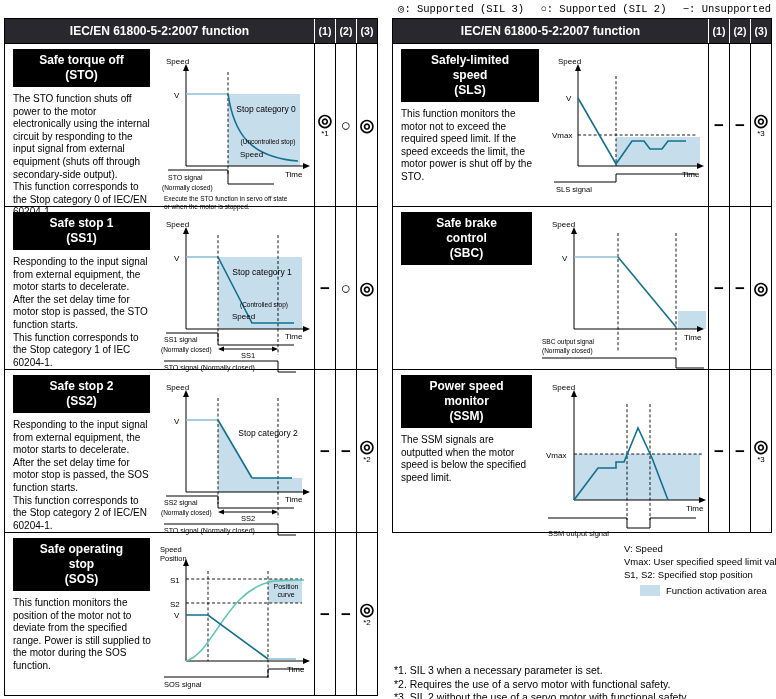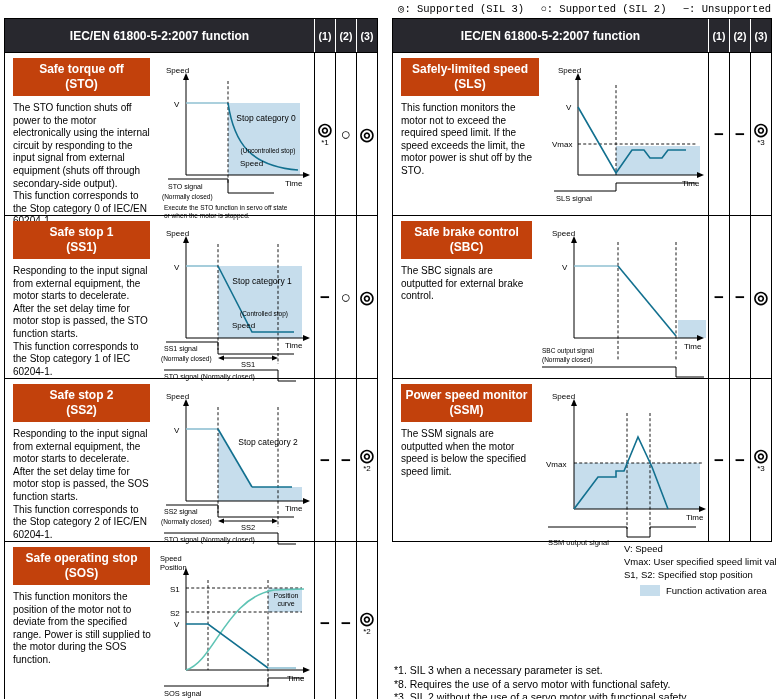--- a/index.html
+++ b/index.html
@@ -6,33 +6,33 @@
   body { font-family:"Liberation Sans", sans-serif; background:#fff; }
   .page { position:relative; width:776px; height:699px; background:#fff; overflow:hidden; }
 
   .top-legend { position:absolute; top:2px; right:5px; font-size:10.5px; color:#000;font-family:Liberation Mono, monospace; }
   .top-legend span { margin-left:10px; }
 
   .stable { position:absolute; top:18px; border:1px solid #000; background:#fff; }
   .tbl-left { left:4px;  width:374px; }
   .tbl-right{ left:392px; width:380px; }
 
-  .thead { display:flex; background:#28282e; color:#fff; height:33px; }
+  .thead { display:flex; background:#28282e; color:#fff; height:24px; }
   .th-func { flex:1; display:flex; align-items:center; justify-content:center;
              font-size:12px; font-weight:bold; }
   .th-c { width:21px; display:flex; align-items:center; justify-content:center;
           font-size:10.5px; font-weight:bold; border-left:1px solid #fff; }
 
   .trow { display:flex; border-top:1px solid #000; height:163px; }
   .func-cell { flex:1; display:flex; min-width:0; }
   .desc-col { width:152px; }
   .diag-col { flex:1; position:relative;margin-top:8px; }
 
-  .title-box { background:#c2410c; color:#fff; text-align:center; font-weight:bold;
-               font-size:12px; line-height:15px; margin:5px 6px 6px 8px; padding:4px 2px; }
+  .title-box { background:#000000; color:#fff; text-align:center; font-weight:bold;
+               font-size:12px; line-height:15px; margin:5px 6px 6px 8px; padding:4px 16px; }
   .desc { font-size:10px; line-height:12.6px; padding:0 4px 0 8px; color:#000;
           white-space:pre-line; }
 
   .ind-cell { width:21px; border-left:1px solid #000; display:flex; flex-direction:column;
               align-items:center; justify-content:center; }
   .mark { font-size:17px; line-height:17px; font-weight:bold; }
   .note { font-size:8px; line-height:9px; }
 
   .diag { display:block; margin:2px auto 0; }
   .diag text { font-family:"Liberation Sans", sans-serif; fill:#000; }
@@ -328,21 +328,20 @@
         </div>
     </div>
 
     <div class="trow">
       <div class="func-cell">
         <div class="desc-col">
           <div class="title-box">
             <div>Safe brake control</div>
             <div>(SBC)</div>
           </div>
-          <div class="desc">The SBC signals are outputted for external brake control.</div>
         </div>
         <div class="diag-col">
           <svg class="diag" width="170" height="158" viewBox="0 0 170 158">
             <rect class="shade" x="140" y="94" width="28" height="18"></rect>
             <line class="ax" x1="36" y1="112" x2="36" y2="16"></line>
               <polygon class="arrow" points="36,10 33,17 39,17"></polygon>
             <line class="ax" x1="36" y1="112" x2="160" y2="112"></line>
               <polygon class="arrow" points="166,112 159,109 159,115"></polygon>
             <line class="ln-light" x1="36" y1="40" x2="80" y2="40"></line>
             <line class="ln-dash" x1="80" y1="16" x2="80" y2="134"></line>
@@ -419,18 +418,18 @@
       <div>V: Speed</div>
       <div>Vmax: User specified speed limit value</div>
       <div>S1, S2: Specified stop position</div>
     </div>
     <div class="act-legend">
       <span class="act-swatch"></span>
       <span>Function activation area</span>
     </div>
     <div class="footnotes">
       <div>*1. SIL 3 when a necessary parameter is set.</div>
-      <div>*8. Requires the use of a servo motor with functional safety.</div>
+      <div>*2. Requires the use of a servo motor with functional safety.</div>
       <div>*3. SIL 2 without the use of a servo motor with functional safety.</div>
     </div>
   </div>
 
 </div>
 
 </body></html>

